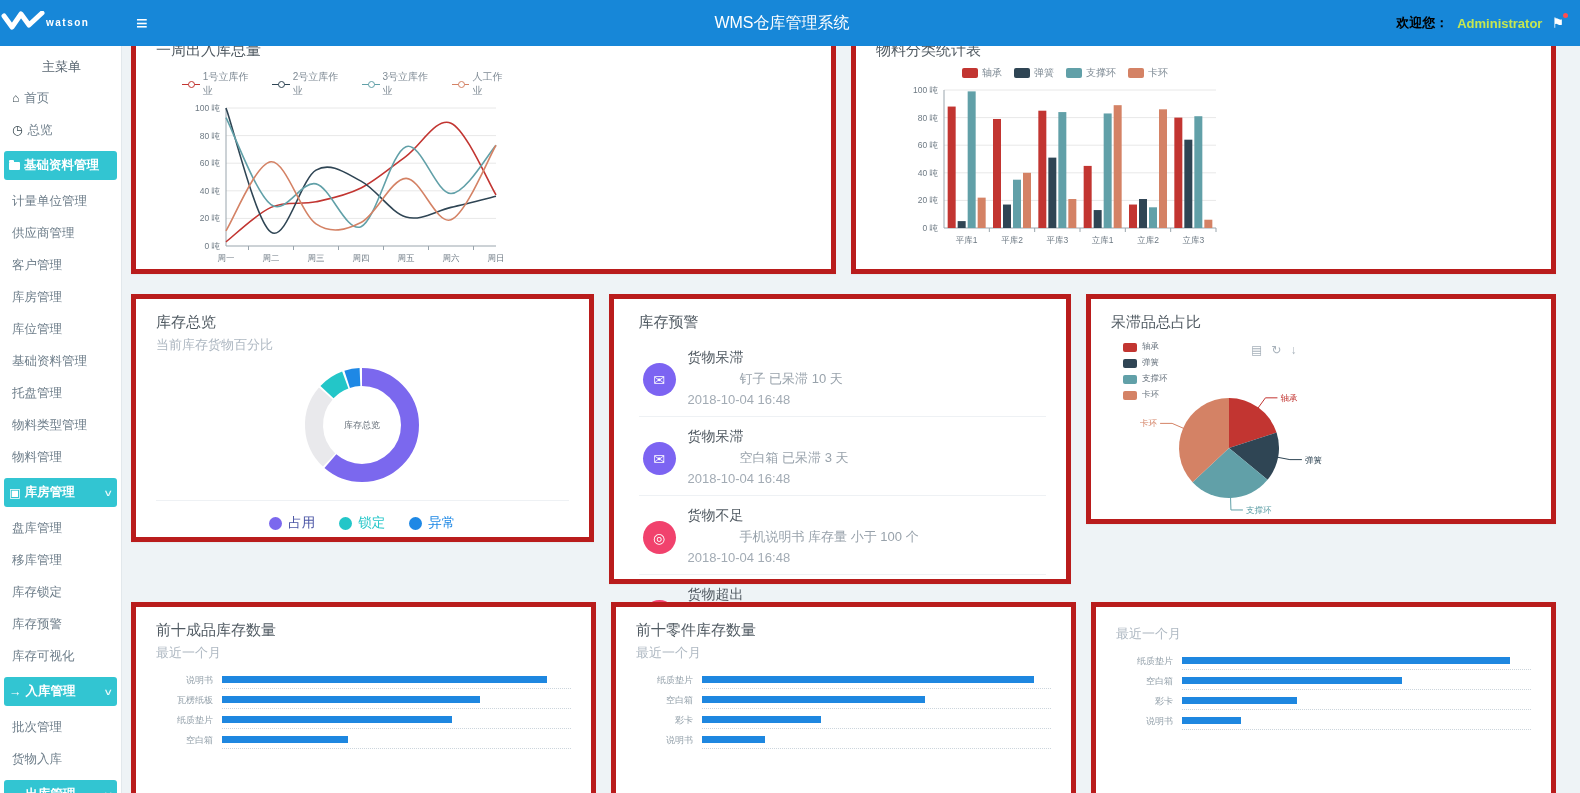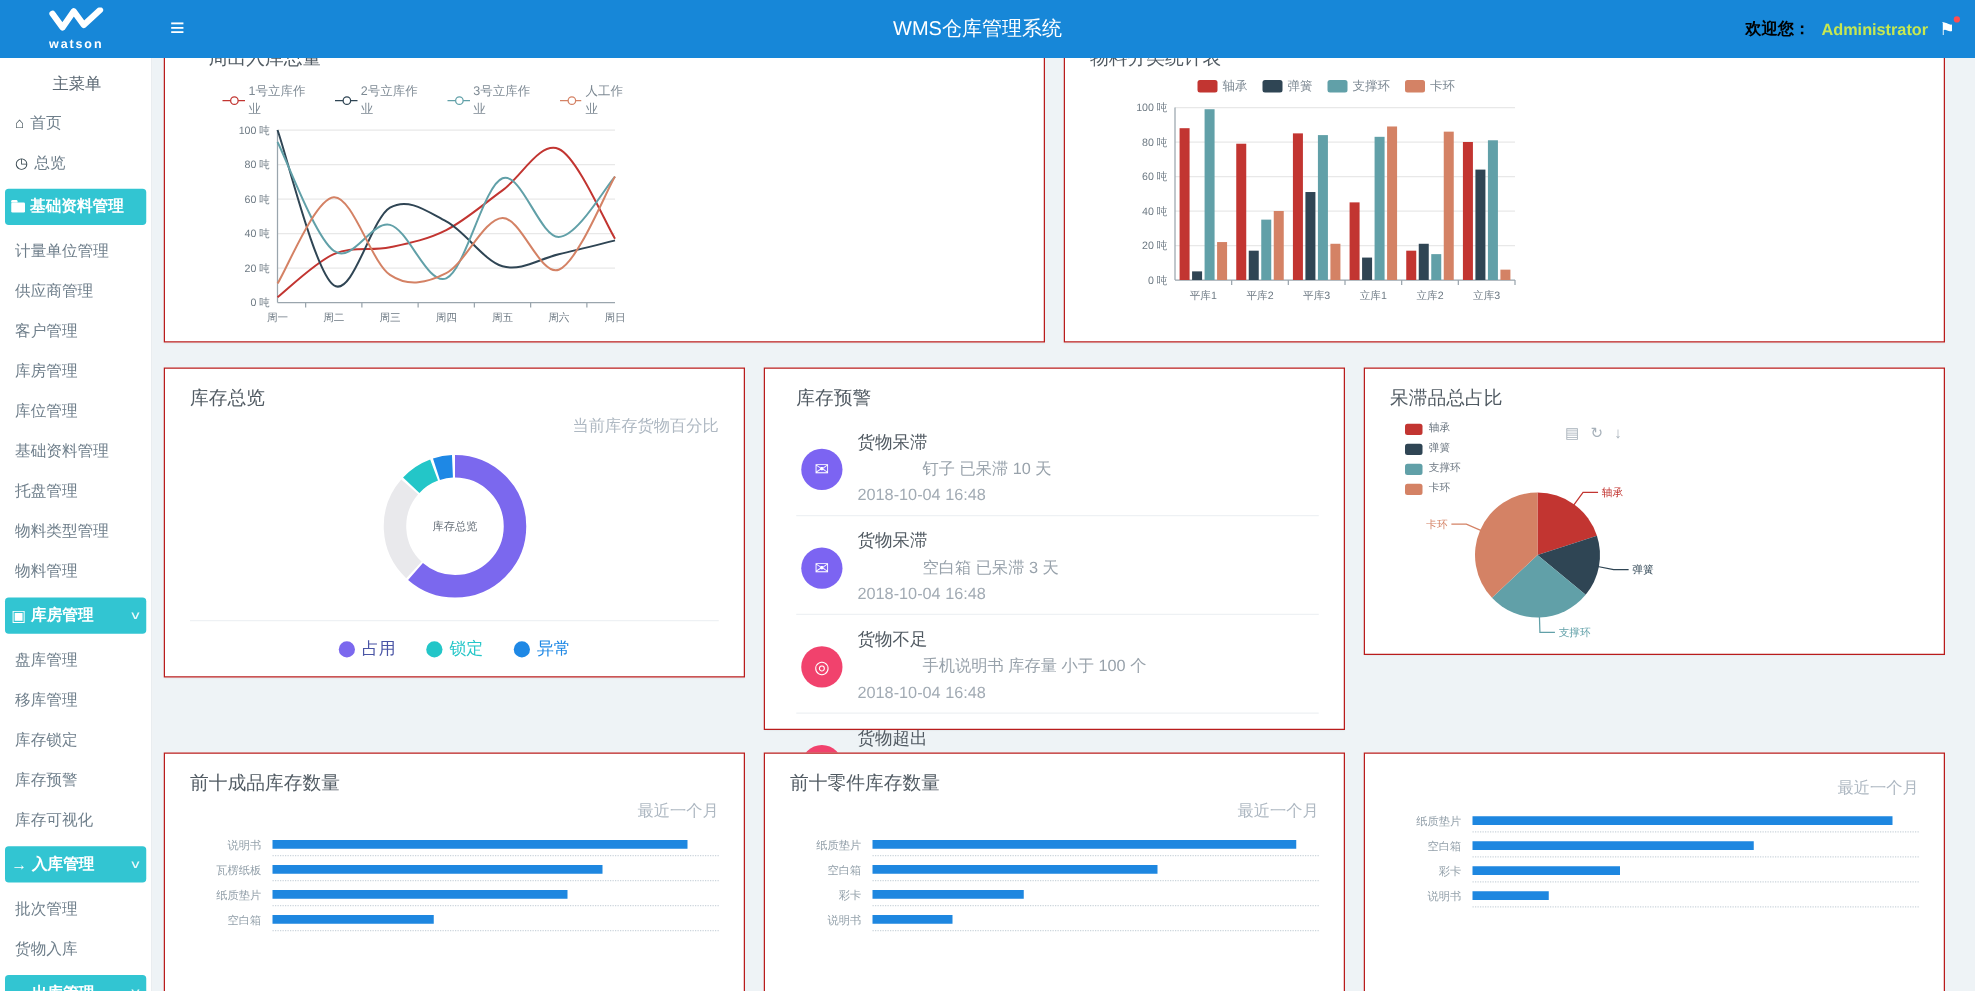--- a/index.html
+++ b/index.html
@@ -4,21 +4,21 @@
 <style>
   * { box-sizing: border-box; }
   html,body { margin:0; padding:0; }
   body {
     width:1580px; height:793px; overflow:hidden;
     background:#eef3f6;
     font-family:"Liberation Sans","DejaVu Sans",sans-serif;
   }
   
   .header { position:fixed; top:0; left:0; width:1580px; height:46px; background:#1787d8; z-index:20; display:flex; align-items:center; }
-  .logo { width:122px; height:46px; display:flex; flex-direction:column; align-items:center; justify-content:center; }
+  .logo { width:122px; height:46px; display:flex; flex-direction:row; align-items:center; }
   .logo-text { color:#fff; font-weight:bold; font-size:10px; letter-spacing:1.5px; margin-top:-1px; }
   .hamburger { color:#fff; font-size:20px; margin-left:14px; line-height:1; cursor:pointer; }
   .htitle { position:absolute; left:0; right:16px; text-align:center; color:#fff; font-size:16px; pointer-events:none; }
   .hright { position:absolute; right:16px; top:0; height:46px; display:flex; align-items:center; gap:9px; font-size:13px; }
   .welcome { color:#000000;font-weight:bold; }
   .username { color:#c6e751; font-weight:bold; cursor:pointer; }
   .flag { color:#fff; font-size:14px; position:relative; cursor:pointer; }
   .flag::after { content:""; position:absolute; width:5px; height:5px; border-radius:50%; background:#ff4d4f; top:-2px; right:-4px; }
   
   .sidebar { position:fixed; top:46px; left:0; bottom:0; width:122px; background:#fff; border-right:1px solid #e2e8ec; overflow:hidden; z-index:10; }
@@ -28,23 +28,23 @@
   .sb-ico.dark { color:#37474f; font-size:12px; }
   .sb-group { background:#32c5d2; color:#fff; margin:5px 4px; border-radius:3px; padding:6px 5px; font-size:12.5px; font-weight:bold; display:flex; align-items:center; gap:4px; cursor:pointer; white-space:nowrap; }
   .sb-group .sb-chev { margin-left:auto; font-weight:normal; font-size:9px; color:rgba(255,255,255,.9); transform:scaleX(1.5); }
   .cssfolder { width:11px; height:8px; background:#fff; border-radius:1px; position:relative; display:inline-block; }
   .cssfolder::before { content:""; position:absolute; top:-2px; left:0; width:5px; height:2px; background:#fff; border-radius:1px 1px 0 0; }
   
   .main { margin-left:122px; padding:22px 24px 0 9px; }
   .row1 { display:grid; grid-template-columns:1fr 1fr; gap:15px; margin-bottom:20px; }
   .row2 { display:grid; grid-template-columns:1fr 1fr 1fr; gap:15px; margin-bottom:18px; align-items:start; }
   .row3 { display:grid; grid-template-columns:1fr 1fr 1fr; gap:15px; }
-  .card { background:#fff; border:1px solid #b91c1c; box-shadow:0 1px 1px rgba(0,0,0,.03); padding:14px 20px; }
+  .card { background:#fff; border:5px solid #b91c1c; box-shadow:0 1px 1px rgba(0,0,0,.03); padding:14px 20px; }
   .card-title { font-size:15px; color:#505a62; }
-  .card-sub { font-size:13px; color:#aeb8c2; margin-top:4px;text-align:right; }
+  .card-sub { font-size:13px; color:#aeb8c2; margin-top:4px; }
   .h252 { height:252px; } .h248 { height:248px; } .h290 { height:290px; } .h230 { height:230px; } .h300 { height:300px; }
   .chartbox { margin-left:26px; width:330px; }
   
   .legend-line { display:flex; justify-content:center; gap:14px; margin-top:10px; font-size:10px; color:#7e8a94; }
   .legend-line .li { display:flex; align-items:center; gap:3px; cursor:pointer; }
   .lmk { position:relative; width:18px; height:7px; }
   .lmk::before { content:""; position:absolute; top:3px; left:0; right:0; border-top:1px solid currentColor; }
   .lmk::after { content:""; position:absolute; left:6px; top:0; width:5px; height:5px; border:1px solid currentColor; border-radius:50%; background:#fff; }
   .legend-bar { display:flex; justify-content:center; gap:12px; font-size:10px; color:#7e8a94; margin-top:6px; }
   .legend-bar .li { display:flex; align-items:center; gap:4px; cursor:pointer; }

